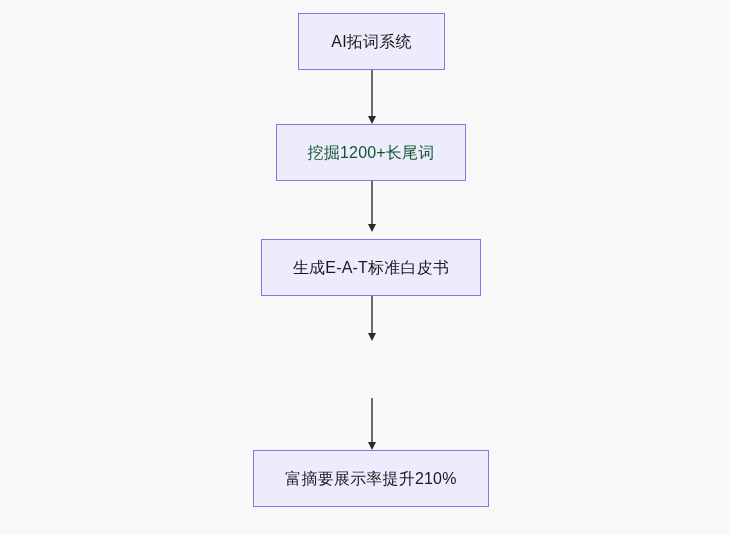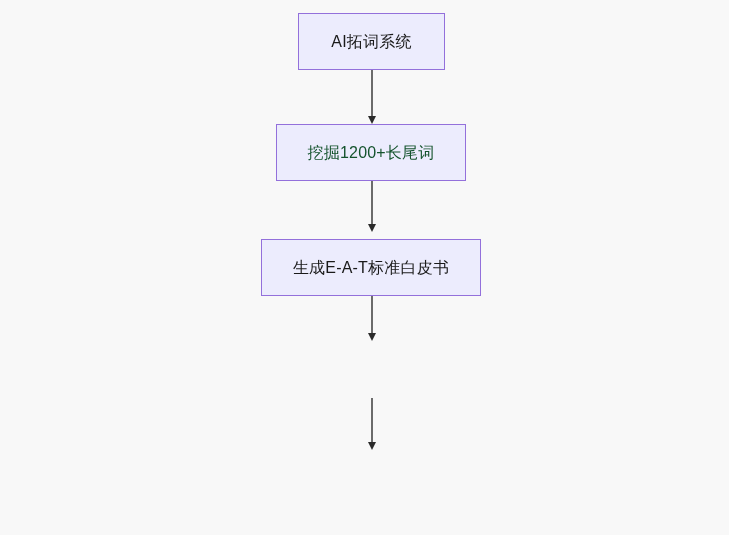--- a/index.html
+++ b/index.html
@@ -80,13 +80,16 @@
     </div>
     <div class="node" style="left: 298px; top: 13px; width: 147px; height: 57px; background: rgb(236, 236, 253); border-color: rgb(147, 112, 219);">
       <span class="node-label" style="color: rgb(26, 26, 26);">AI拓词系统</span>
     </div>
     <div class="node" style="left: 276px; top: 124px; width: 190px; height: 57px; background: rgb(236, 236, 253); border-color: rgb(147, 112, 219);">
       <span class="node-label" style="color: #14532d;">挖掘1200+长尾词</span>
     </div>
     <div class="node" style="left: 261px; top: 232px; width: 220px; height: 57px; background: rgb(236, 236, 253); border-color: rgb(147, 112, 219); margin-top: 7px;">
       <span class="node-label" style="color: rgb(26, 26, 26);">生成E-A-T标准白皮书</span>
     </div>
+    <div class="node" style="left: 253px; top: 450px; width: 236px; height: 57px; background: rgb(236, 236, 253); border-color: rgb(147, 112, 219);">
+      <span class="node-label" style="color: rgb(26, 26, 26);">富摘要展示率提升210%</span>
+    </div>
   </div>
 
 </body></html>

